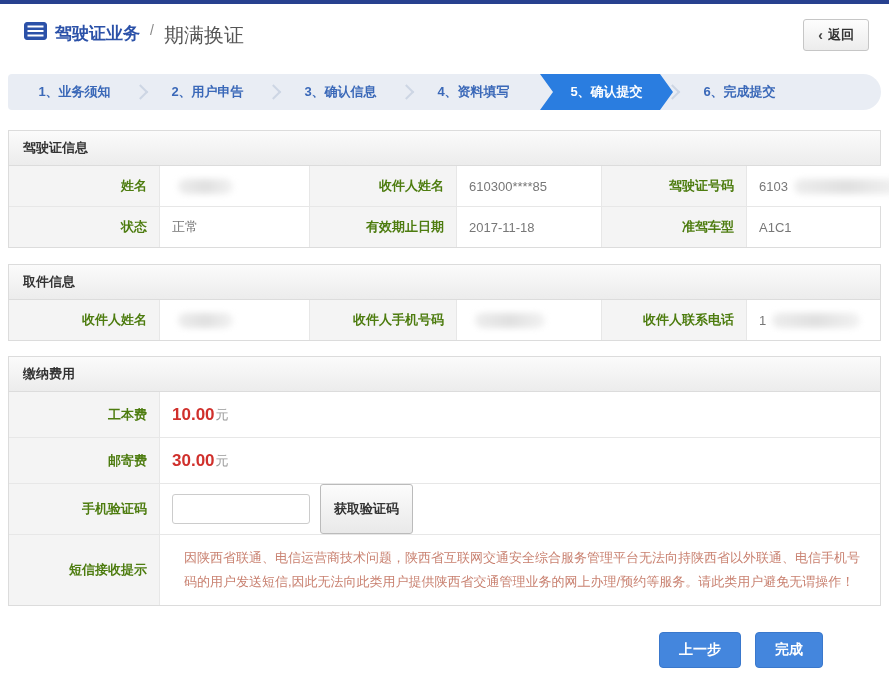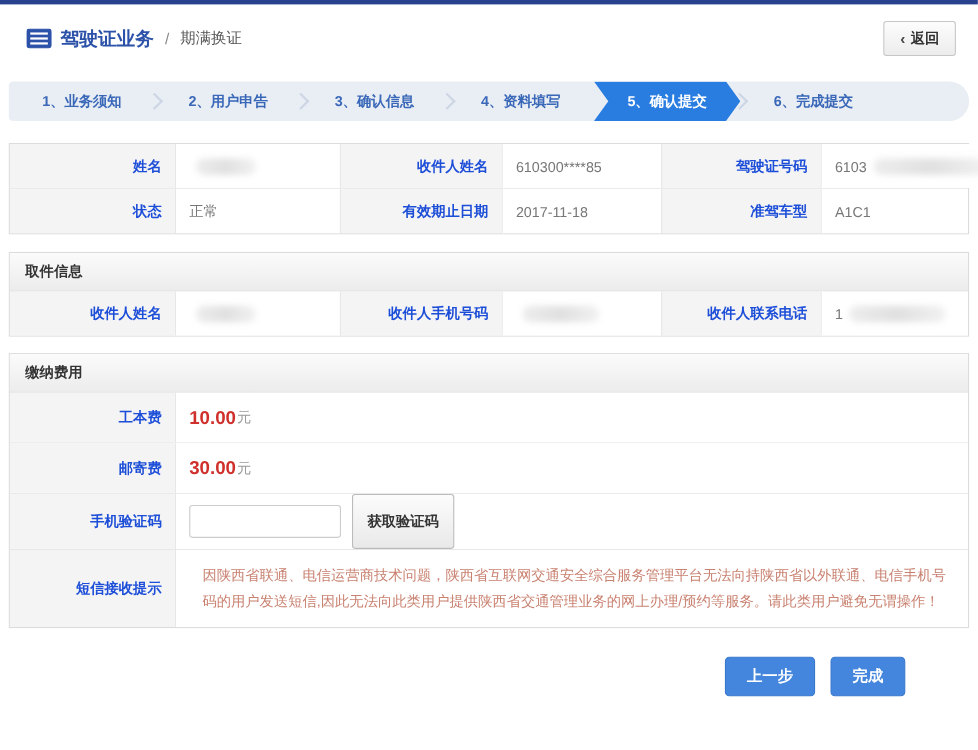--- a/index.html
+++ b/index.html
@@ -6,25 +6,25 @@
   html,body { background:#fff; }
   body {
     width:889px; height:682px; overflow:hidden;
     font-family:"Liberation Sans","DejaVu Sans",sans-serif;
     color:#555; font-size:13px; position:relative;
   }
   .top-bar { height:4px; background:var(--top-bar,#27418f); }
 
   
   header { display:flex; align-items:center; justify-content:space-between; padding:15px 20px 13px 24px; }
-  .title-wrap { display:flex; align-items:center; gap:8px; }
+  .title-wrap { display:flex; gap:8px; }
   .doc-icon { display:inline-flex; }
   .page-title { color:var(--title-blue,#2b51a8); font-size:17px; font-weight:bold; }
   .title-divider { color:#888; font-size:14px; margin:0 2px; }
-  .subtitle { color:#555; font-size:14px; }
+  .subtitle { color:#555; font-size:20px; }
   .back-btn {
     display:inline-flex; align-items:center; gap:5px; cursor:pointer;
     background:linear-gradient(#fdfdfd,#ececec); border:1px solid #c6c6c6; border-radius:3px;
     padding:6px 14px; font-size:13px; color:#333; font-family:inherit; font-weight:bold;
   }
   .back-arrow { font-size:14px; font-weight:bold; color:#444; }
 
   
   .steps {
     margin:10px 8px 0 8px; height:36px; background:var(--step-bg,#e9edf4);
@@ -53,21 +53,21 @@
   .sec-head {
     background:linear-gradient(#fbfbfb,#ececec); border-bottom:1px solid #dcdcdc;
     padding:8px 14px; font-weight:bold; color:#333; font-size:13px;
   }
   .trow { display:grid; }
   .trow + .trow { border-top:1px solid #e7e7e7; }
   .grid6 { grid-template-columns:150px 150px 147px 145px 145px 1fr; }
   .grid2 { grid-template-columns:150px 1fr; }
   .cell { display:flex; align-items:center; min-height:40px; }
   .cell + .cell { border-left:1px solid #e7e7e7; }
-  .cell.lbl { background:#f4f4f4; justify-content:flex-end; padding-right:12px; font-weight:bold; color:#1d4ed8; }
+  .cell.lbl { background:#f4f4f4; justify-content:flex-end; padding-right:12px; font-weight:bold; color:#4d7c0f; }
   .cell.val { background:#fff; padding-left:12px; color:#777; }
   .cell.span3 { grid-column:span 3; }
   .fee-row .cell { min-height:45px; }
   .captcha-row .cell { min-height:44px; }
   .notice-row .cell { min-height:70px; align-items:center; }
 
   .blur-blob {
     display:inline-block; height:15px; border-radius:8px; margin-left:6px;
     background:linear-gradient(90deg,#ededed,#e0e0e0,#f2f2f2); filter:blur(3px); vertical-align:middle;
   }
@@ -139,20 +139,21 @@
     <span>5、确认提交</span>
   </div>
   <div class="step">
     <span class="chev"></span>
     <span>6、完成提交</span>
   </div>
   <div class="filler"></div>
 </nav>
 
 <section class="section sec-license">
+  <div class="sec-head">驾驶证信息</div>
   <div class="trow grid6">
     <div class="cell lbl">姓名</div>
     <div class="cell val">
         <span class="blur-blob w55"></span>
       </div>
     <div class="cell lbl">收件人姓名</div>
     <div class="cell val">610300****85</div>
     <div class="cell lbl">驾驶证号码</div>
     <div class="cell val">
       <span>6103</span>

